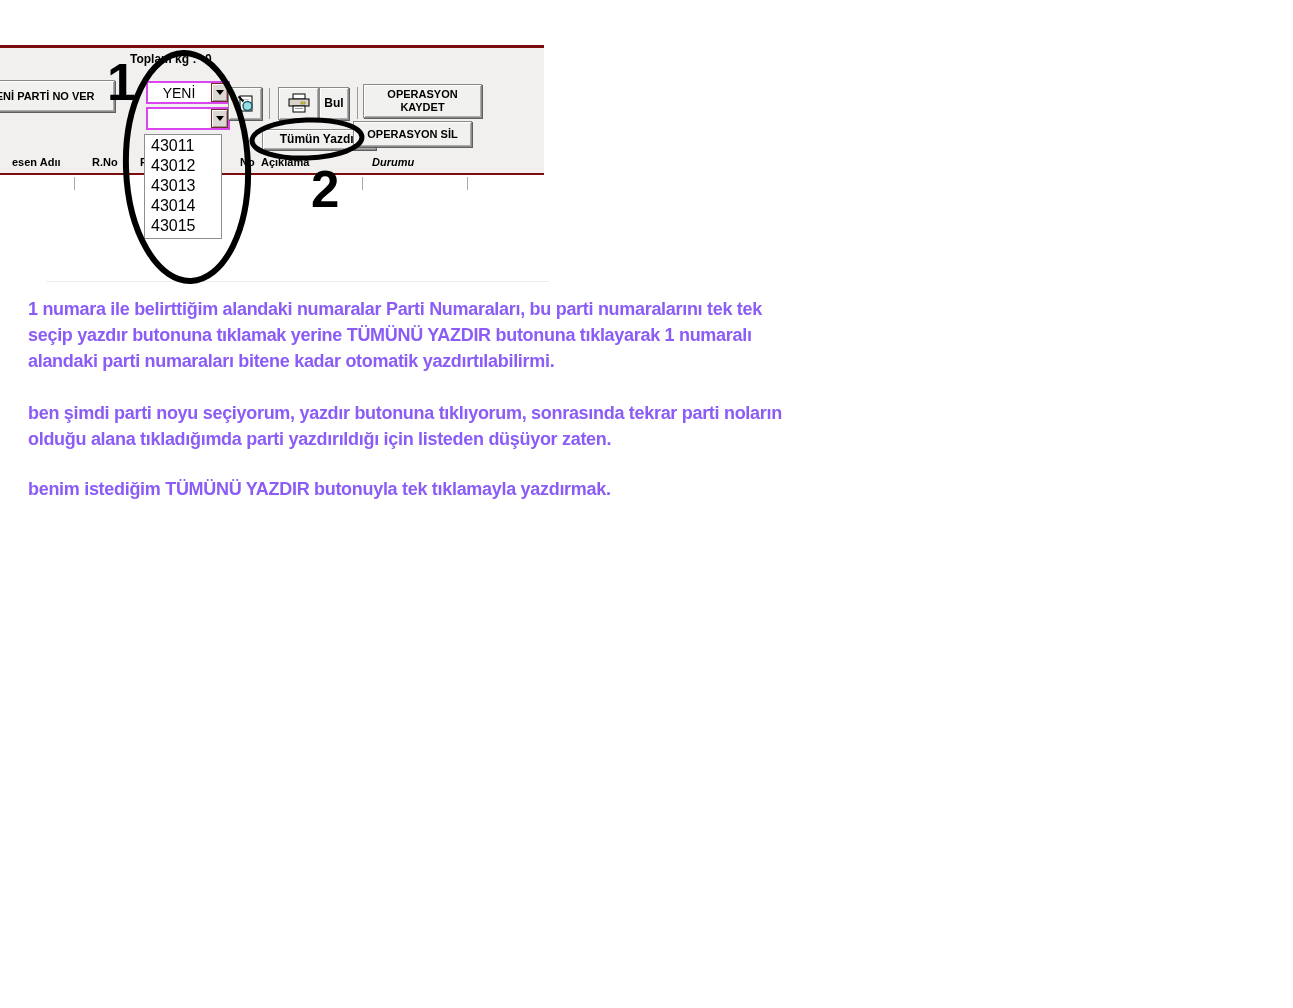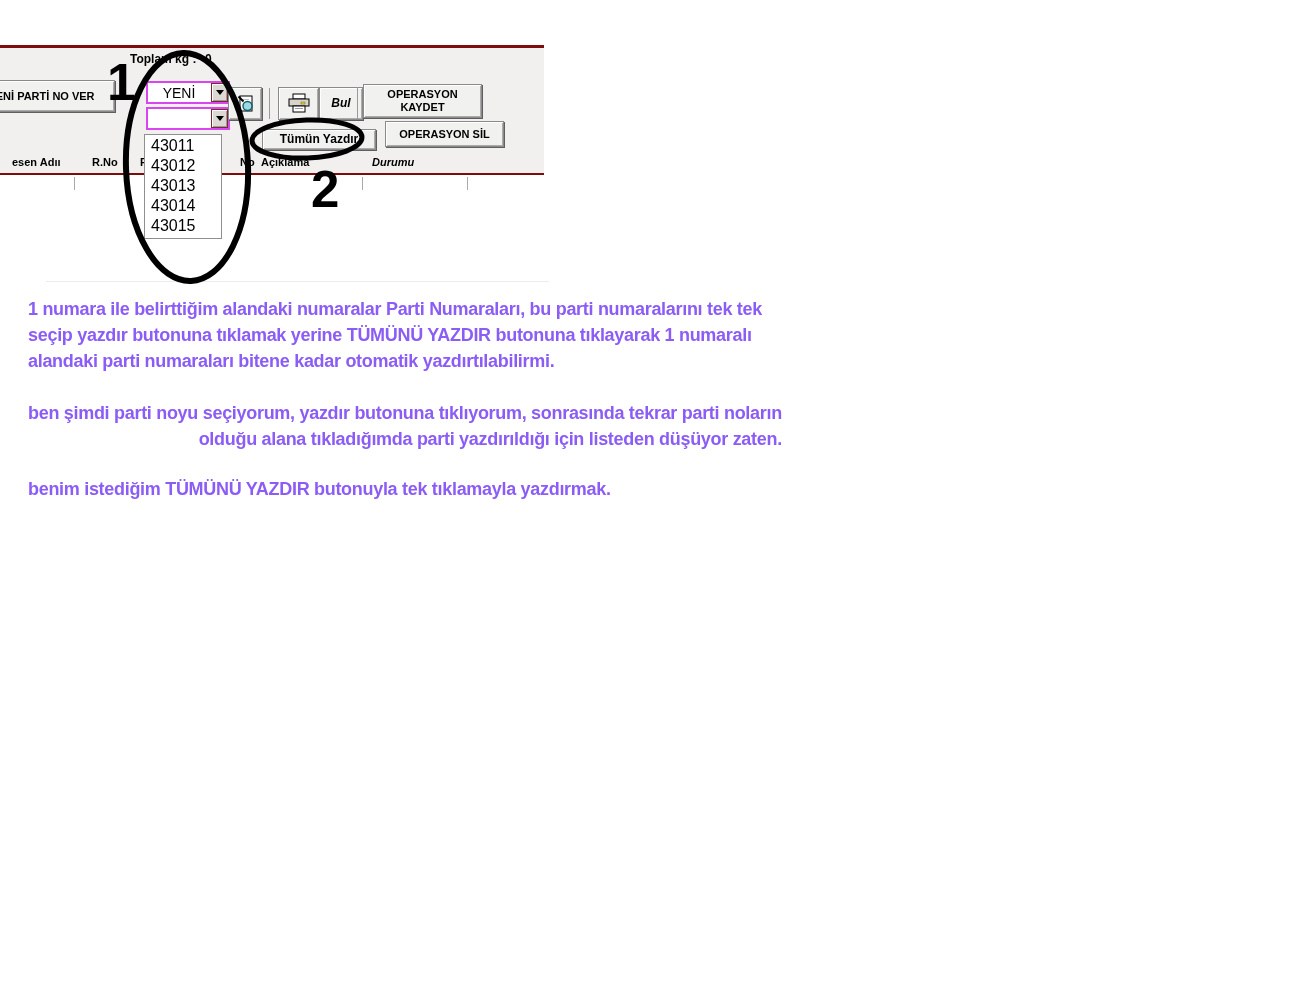--- a/index.html
+++ b/index.html
@@ -130,29 +130,29 @@
       <svg width="24" height="21" viewBox="0 0 24 21">
         <rect x="6" y="1" width="12" height="5" fill="#ffffff" stroke="#000000" stroke-width="1"></rect>
         <rect x="2" y="6" width="20" height="7" fill="#d8d4cc" stroke="#000000" stroke-width="1"></rect>
         <rect x="14" y="9" width="4" height="2" fill="#e8d44c" stroke="#6b5d00" stroke-width="0.5"></rect>
         <rect x="6" y="13" width="12" height="6" fill="#ffffff" stroke="#000000" stroke-width="1"></rect>
         <line x1="8" y1="15.5" x2="16" y2="15.5" stroke="#9a9a9a" stroke-width="1"></line>
       </svg>
     </span>
   </div>
 
-  <div class="btn" style="left:319px; top:87px; width:44px; height:33px;font-style:italic;">Bul</div>
+  <div class="btn" style="left:319px; top:87px; width:30px; height:33px;">Bul</div>
 
   <div class="sep" style="left:357px; top:87px; height:32px;"></div>
 
   <div class="btn two-line small-caption" style="left:363px; top:84px; width:119px; height:33px;">OPERASYON KAYDET</div>
 
   <div class="btn" style="left:262px; top:129px; width:114px; height:21px;">Tümün Yazdır</div>
 
-  <div class="btn small-caption" style="left:385px; top:121px; width:119px; height:26px;">OPERASYON SİL</div>
+  <div class="btn small-caption" style="left:353px; top:121px; width:119px; height:26px;">OPERASYON SİL</div>
 
   <div class="hdr" style="left:0px;">esen Adıı</div>
   <div class="hdr" style="left:80px;">R.No</div>
   <div class="hdr" style="left:128px;">Re</div>
   <div class="hdr" style="left:228px;">No</div>
   <div class="hdr" style="left:249px;">Açıklama</div>
   <div class="hdr" style="left:360px;font-style:italic;">Durumu</div>
 
   <div class="vtick" style="left:246px; top:155px; height:14px;"></div>
   <div class="vtick" style="left:74px;  top:177px; height:13px;"></div>
@@ -165,21 +165,21 @@
     <ellipse cx="307" cy="139" rx="55" ry="19" fill="none" stroke="#000" stroke-width="5" transform="rotate(-2 307 139)"></ellipse>
   </svg>
   <div class="annot-num one">1</div>
   <div class="annot-num two">2</div>
 
   <div class="para" style="top:296px;">
     <div>1 numara ile belirttiğim alandaki numaralar Parti Numaraları, bu parti numaralarını tek tek</div>
     <div>seçip yazdır butonuna tıklamak yerine TÜMÜNÜ YAZDIR butonuna tıklayarak 1 numaralı</div>
     <div>alandaki parti numaraları bitene kadar otomatik yazdırtılabilirmi.</div>
   </div>
-  <div class="para" style="top:400px;text-align:right;">
+  <div class="para" style="top:400px;">
     <div>ben şimdi parti noyu seçiyorum, yazdır butonuna tıklıyorum, sonrasında tekrar parti noların</div>
     <div>olduğu alana tıkladığımda parti yazdırıldığı için listeden düşüyor zaten.</div>
   </div>
   <div class="para" style="top:476px;">
     <div>benim istediğim TÜMÜNÜ YAZDIR butonuyla tek tıklamayla yazdırmak.</div>
   </div>
 
 </div>
 
 </body></html>

